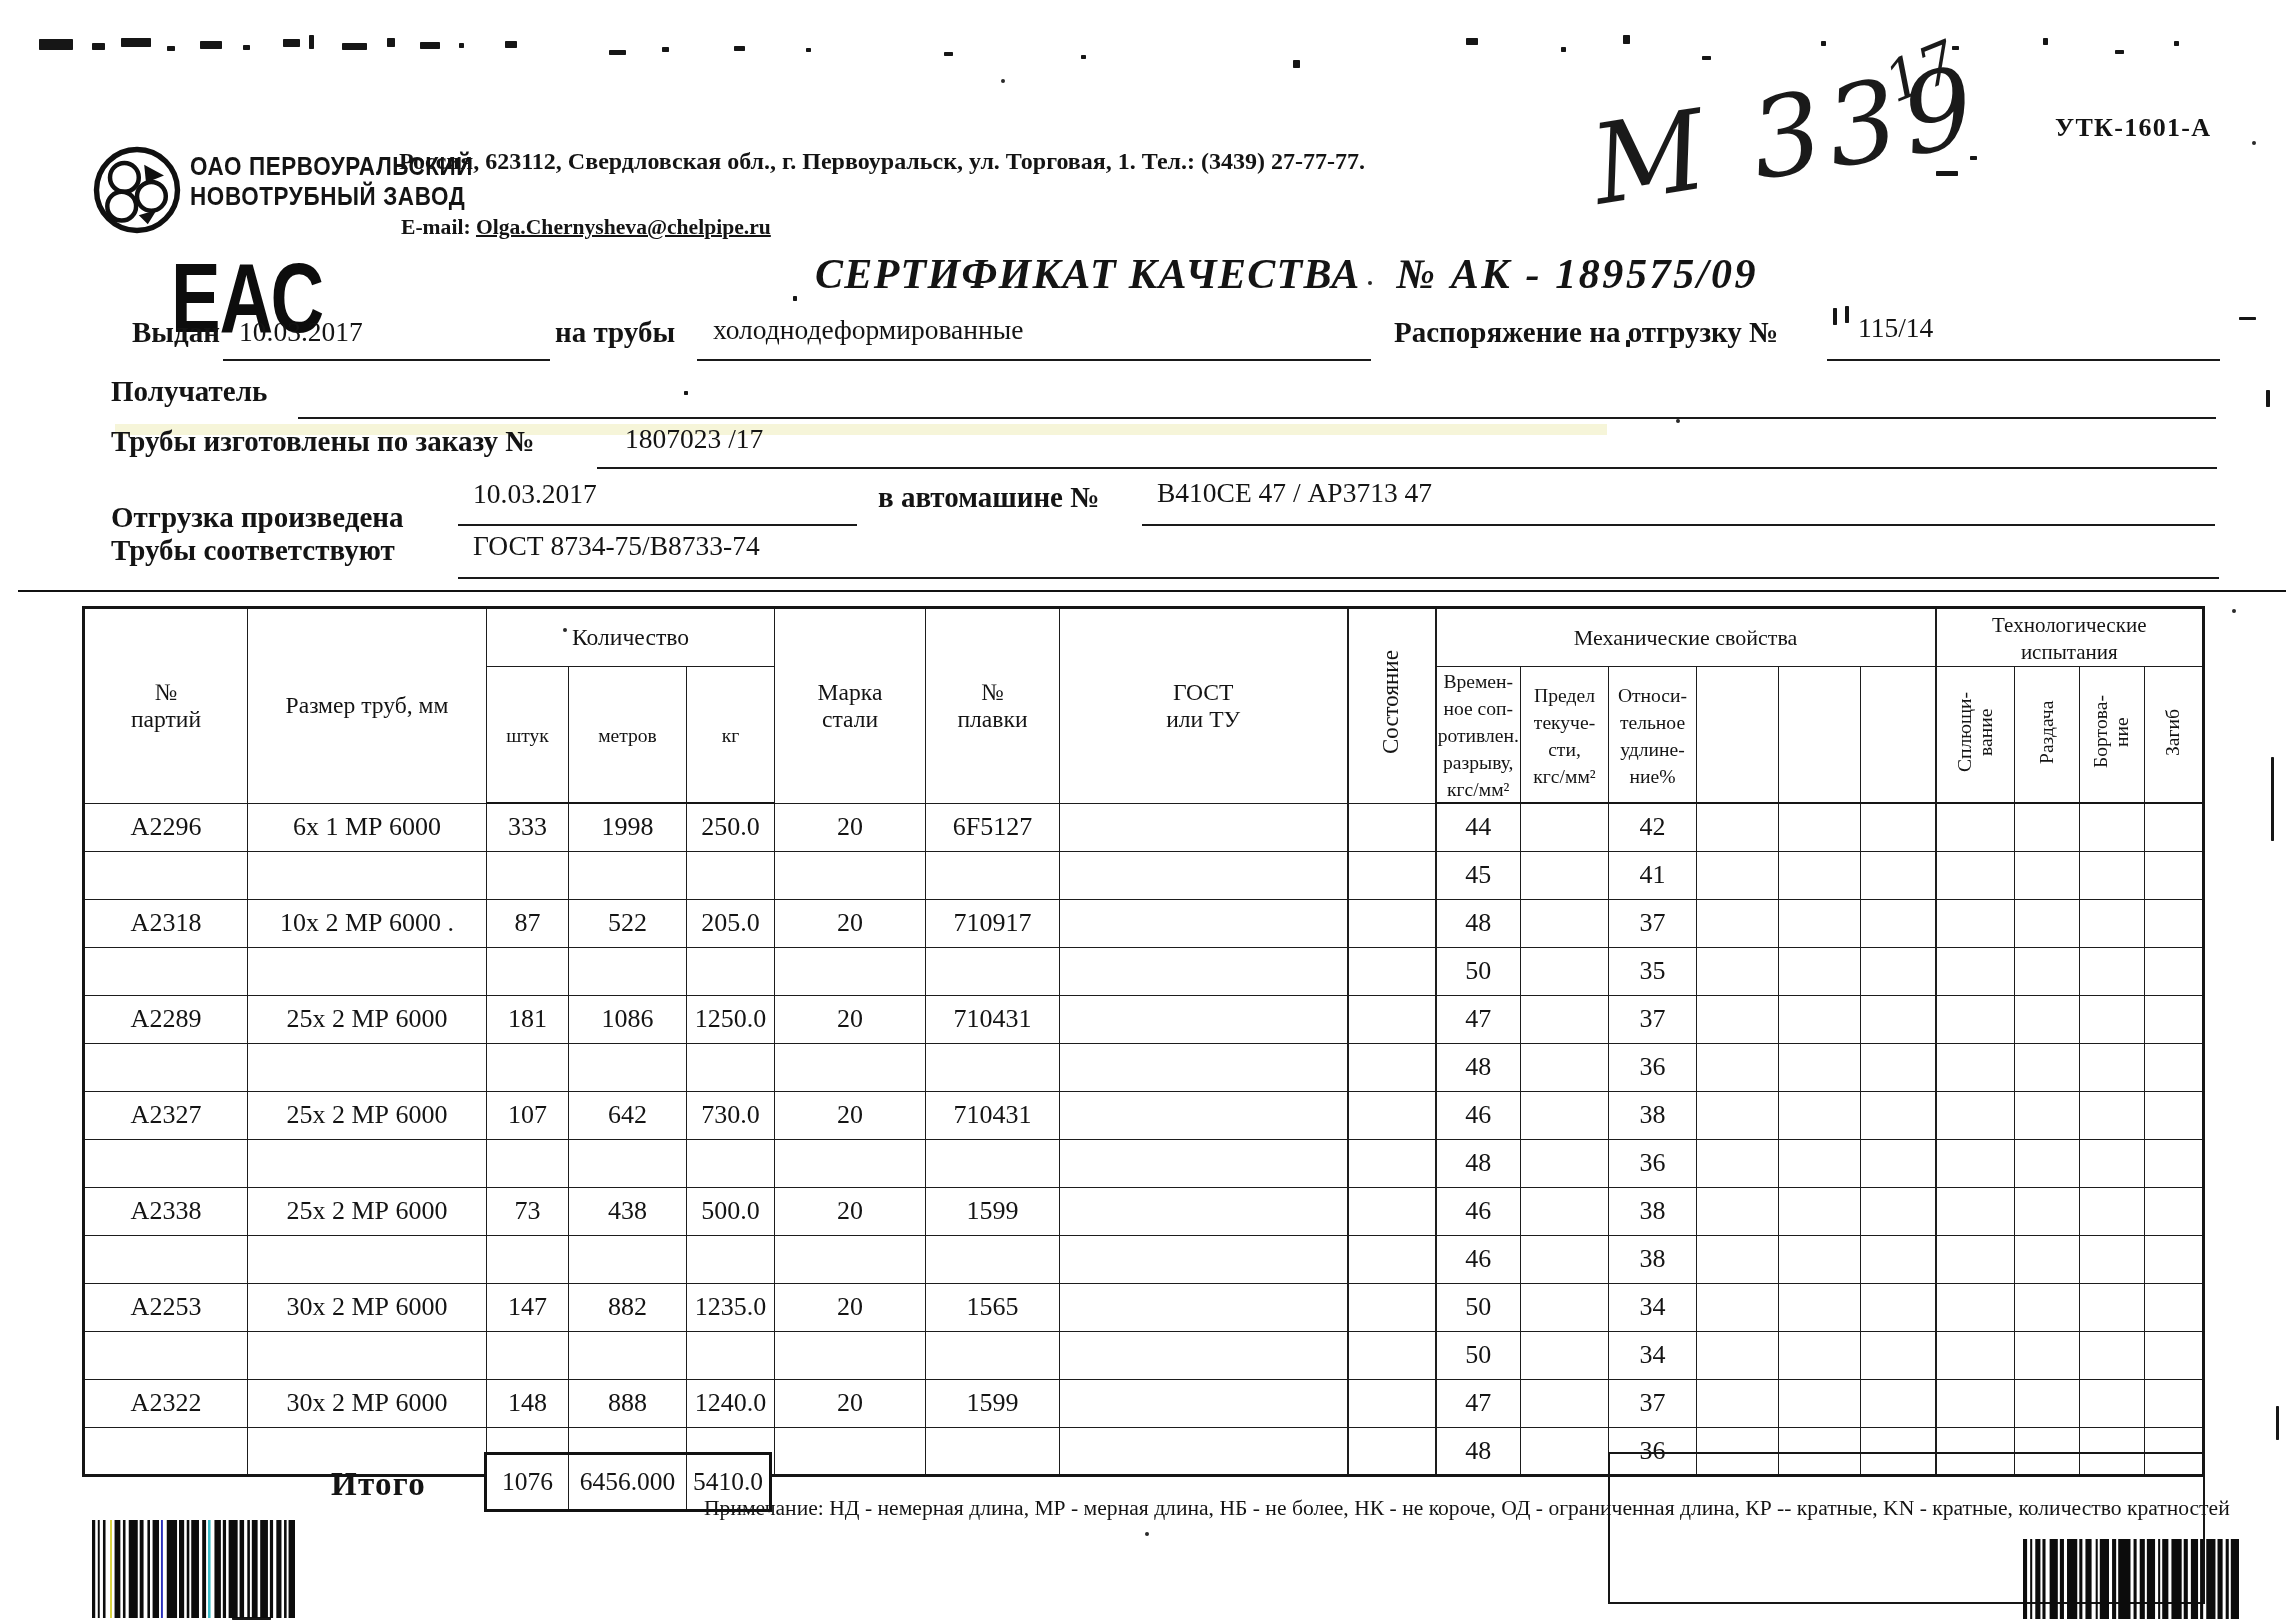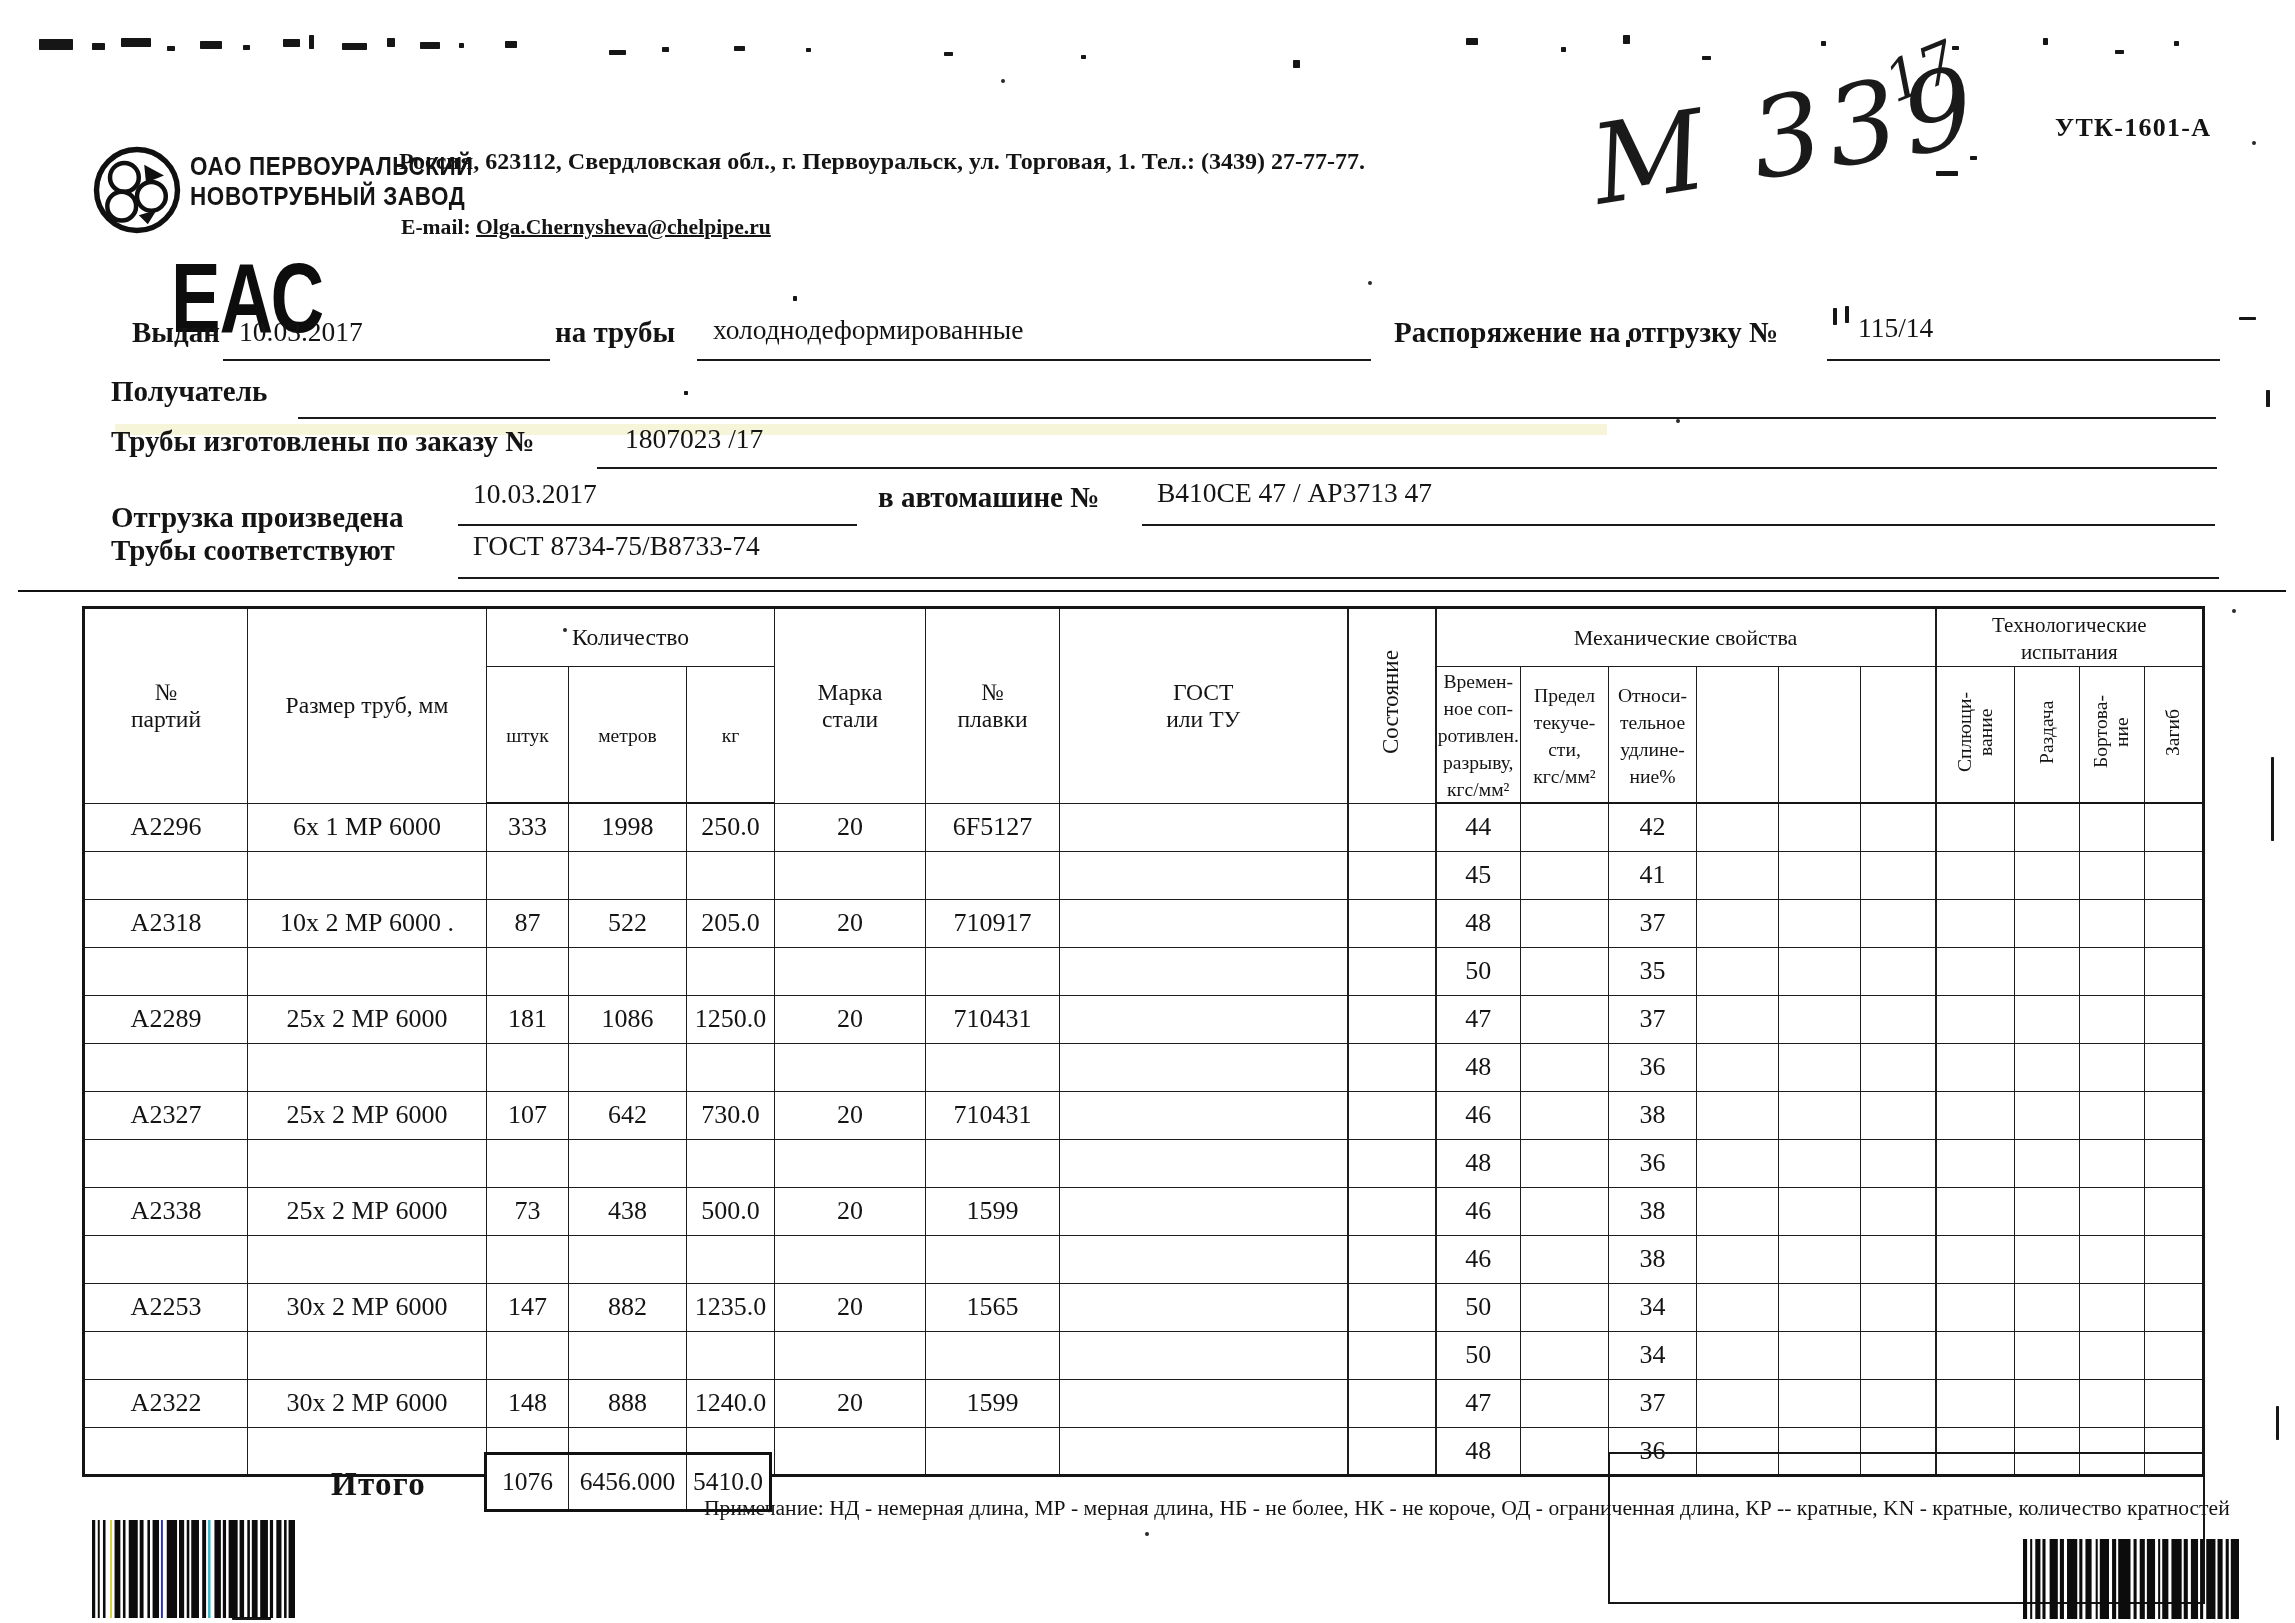--- a/index.html
+++ b/index.html
@@ -135,20 +135,23 @@
     <span>E-mail:</span>
     <span class="em">Olga.Chernysheva@chelpipe.ru</span>
   </div>
 
   <div class="abs hand" style="left:1591px;top:72px;">М 339</div>
   <div class="abs handsup" style="left:1885px;top:39px;">17</div>
   <div class="abs utk" style="left:2055px;top:113px;font-weight:bold;">УТК-1601-А</div>
 
   <div class="abs eac" style="left:171px;top:243px;">ЕАС</div>
 
+  <div class="abs title" style="left:815px;top:250px;">
+    <span>СЕРТИФИКАТ КАЧЕСТВА</span><span class="num">№  АК -  189575/09</span>
+  </div>
 
   <div class="abs flabel" style="left:102px;top:316px;margin-left:30px;">Выдан</div>
   <div class="abs fval" style="left:239px;top:316px;">10.03.2017</div>
   <div class="abs uline" style="left:223px;top:359px;width:327px;"></div>
   <div class="abs flabel" style="left:555px;top:316px;">на трубы</div>
   <div class="abs fval" style="left:713px;top:314px;">холоднодеформированные</div>
   <div class="abs uline" style="left:697px;top:359px;width:674px;"></div>
   <div class="abs flabel" style="left:1394px;top:316px;">Распоряжение на отгрузку №</div>
   <div class="abs fval" style="left:1858px;top:312px;">115/14</div>
   <div class="abs uline" style="left:1827px;top:359px;width:393px;"></div>

